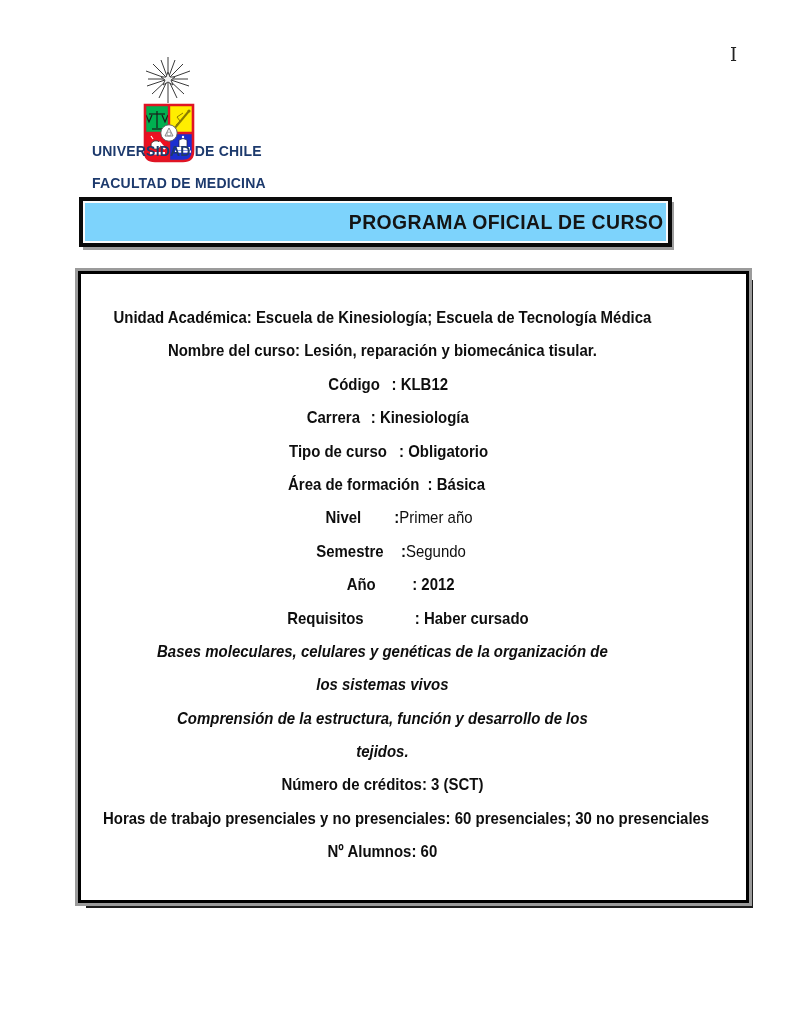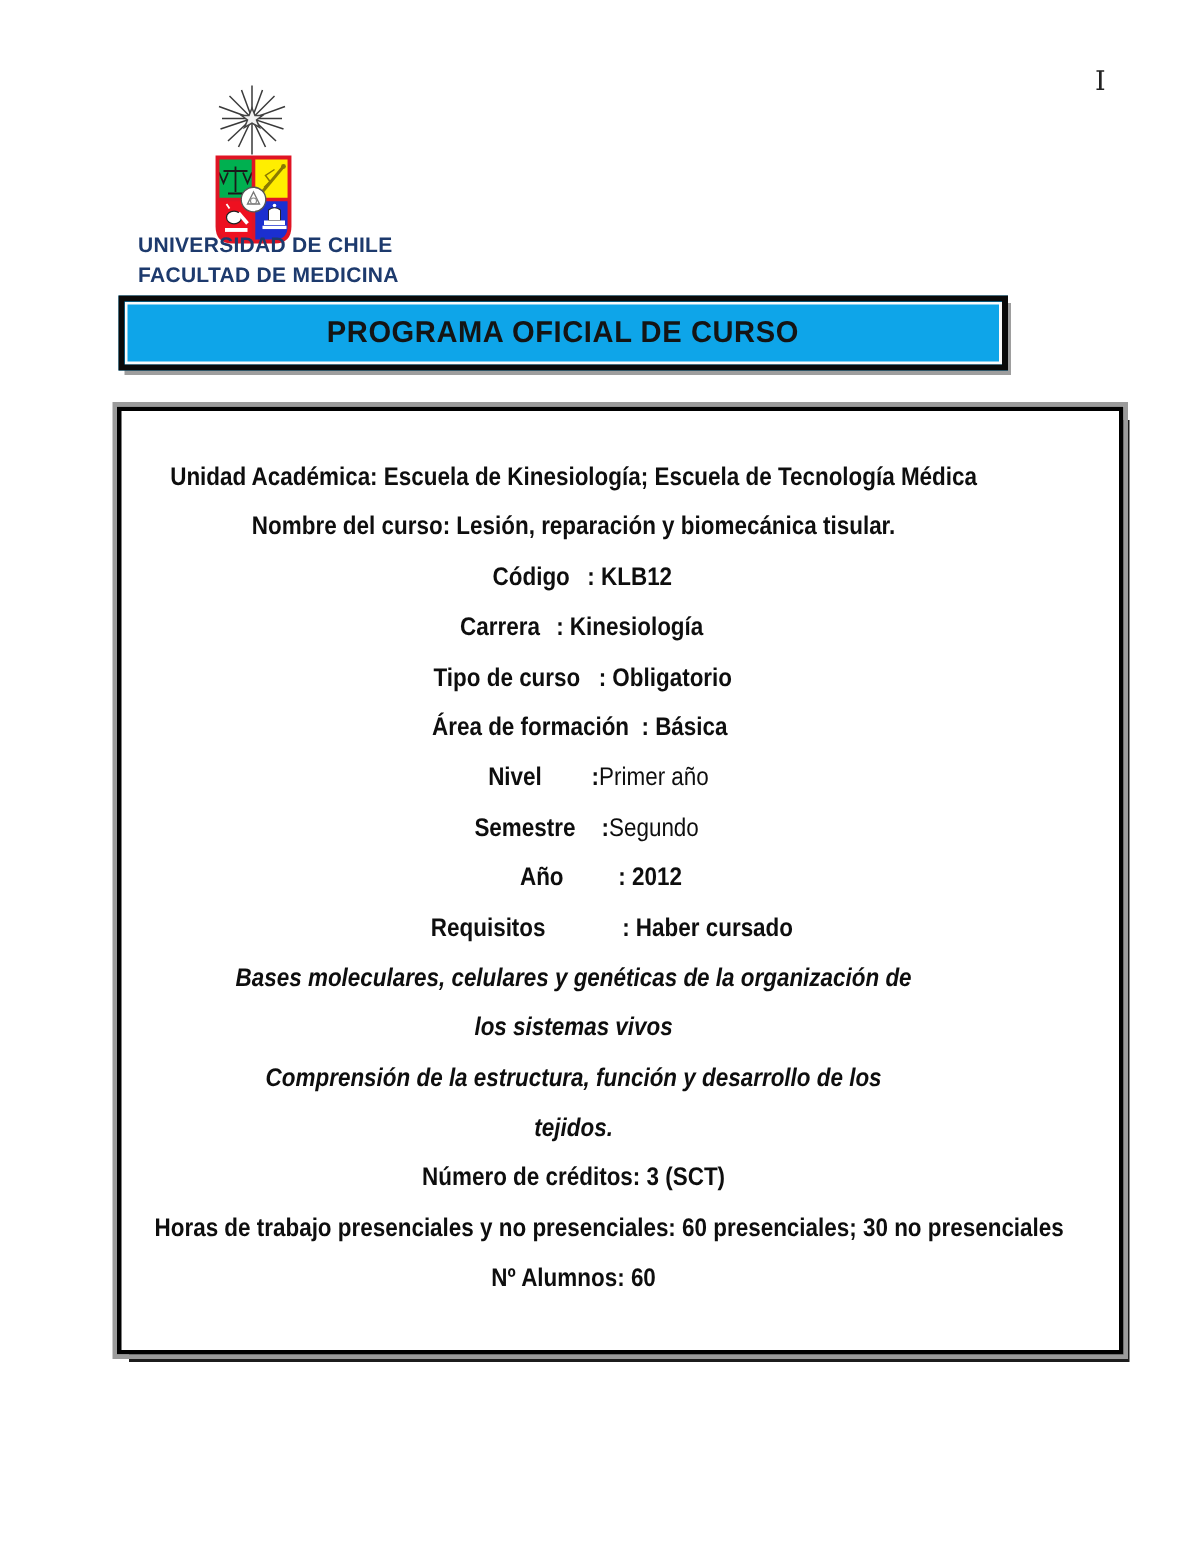--- a/index.html
+++ b/index.html
@@ -4,29 +4,29 @@
 <style>
   html,body{margin:0;padding:0;background:#fff;}
   .page{position:relative;width:800px;height:1035px;background:#ffffff;overflow:hidden;
         font-family:"Liberation Sans",sans-serif;color:#111;}
 
   .page-number{position:absolute;left:730px;top:44px;font-family:"DejaVu Serif",serif;
         font-size:18px;color:#222;}
 
   
   .logo{position:absolute;left:120px;top:55px;width:100px;height:112px;}
-  .org-name{position:absolute;left:92px;top:156px;font-size:14px;font-weight:bold;
+  .org-name{position:absolute;left:92px;top:144px;font-size:14px;font-weight:bold;
         color:#1d3a6d;letter-spacing:.2px;white-space:pre;line-height:15px;}
   .org-name.second{top:176px;}
 
   
   .title-box{position:absolute;left:79px;top:197px;width:593px;height:50px;box-sizing:border-box;
-        background:#0ea5e9;border:4px solid #0a0a0a;
+        background:#7dd3fc;border:4px solid #0a0a0a;
         box-shadow:3px 4px 0 -1px #9e9e9e, inset 0 0 0 2px #fbfbfb;
-        text-align:center;}
+        text-align:right;}
   .title-box span{display:inline-block;line-height:42px;font-size:20px;font-weight:bold;
         letter-spacing:.4px;color:#141414;transform:scaleX(.97);transform-origin:50% 50%;white-space:pre;}
 
   
   .main-box{position:absolute;left:78px;top:271px;width:671px;height:632px;box-sizing:border-box;
         background:#fff;border:3px solid #000;outline:3px solid #9b9b9b;
         box-shadow:6px 7px 0 -2px #1c1c1c;text-align:center;}
   .rows{position:absolute;left:0;top:0;right:0;bottom:0;padding:27px 8px 0 22px;}
   .row{height:33.4px;line-height:33.4px;font-size:17px;font-weight:bold;white-space:pre;
         transform:scaleX(.88);transform-origin:0 50%;color:#0e0e0e;}

